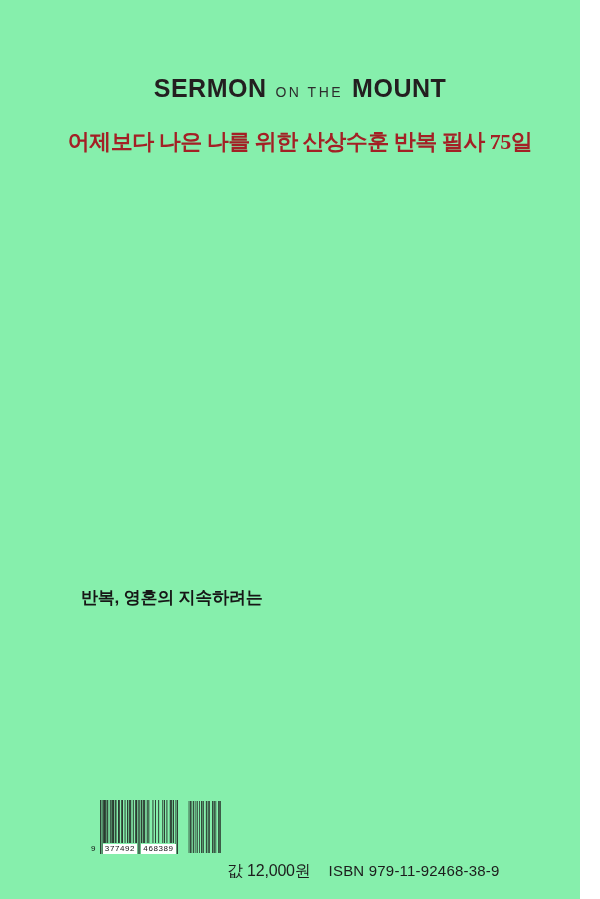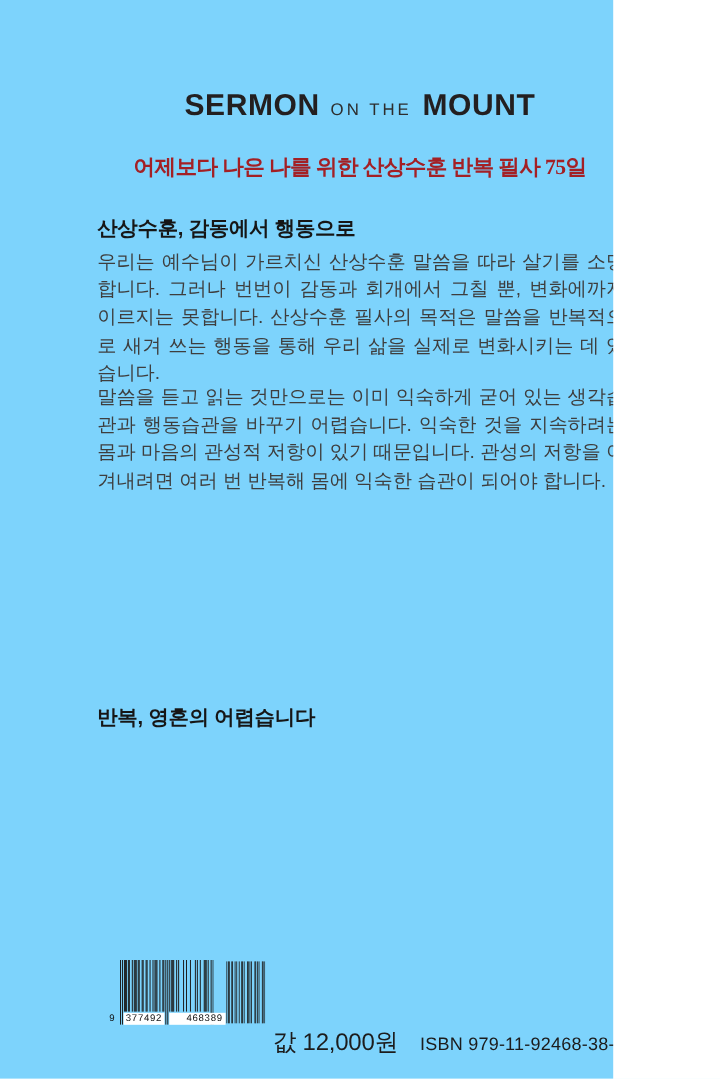--- a/index.html
+++ b/index.html
@@ -1,68 +1,63 @@
 <!DOCTYPE html>
 <html><head>
 <meta charset="utf-8">
 <style>
   html,body{margin:0;padding:0;background:#fff;}
-  .page{position:relative;width:511px;height:899px;background:#7dd3fc;overflow:hidden;
+  .page{position:relative;width:580px;height:899px;background:#86efac;overflow:hidden;
         font-family:"Liberation Sans","DejaVu Sans",sans-serif;}
   
   .title{position:absolute;top:74px;left:0;width:600px;text-align:center;color:#231f20;white-space:nowrap;}
   .title-word{font-size:25px;font-weight:800;letter-spacing:0.5px;vertical-align:baseline;}
   .title-mid{font-size:14px;font-weight:400;letter-spacing:2.5px;color:#2d2d2d;margin:0 9px;vertical-align:baseline;}
   
   .subtitle{position:absolute;top:127px;left:0;width:600px;text-align:center;
-            font-family:"Liberation Serif","DejaVu Serif",serif;font-size:18px;font-weight:700;
+            font-family:"Liberation Serif","DejaVu Serif",serif;font-size:22px;font-weight:700;
             letter-spacing:-0.5px;color:#a32025;white-space:nowrap;}
   
   .section{position:absolute;left:81px;width:440px;}
   .sec-1{top:181px;} .sec-2{top:320px;} .sec-3{top:453px;} .sec-4{top:588px;}
   .sec-heading{font-size:17px;font-weight:700;color:#161616;line-height:20px;margin:0 0 6px 0;letter-spacing:-0.2px;}
   .sec-body{font-size:16px;line-height:23.2px;color:#3e3e3e;text-align:justify;margin:0;}
   
   .barcode-wrap{position:absolute;left:100px;top:800px;height:58px;}
   .main-bc{position:absolute;left:0;top:0;width:78px;height:54px;}
   .main-bc svg,.addon-bc{display:block;}
   .addon-bc{position:absolute;left:88px;top:1px;width:33px;height:52px;}
   .bc-digit-first{position:absolute;left:-9px;top:44px;font-size:8px;color:#111;}
   .bc-digit-group{position:absolute;top:44px;font-size:8px;letter-spacing:0.6px;color:#111;
                   background:#fff;text-align:center;line-height:10px;}
-  .bc-left{left:3px;width:34px;} .bc-right{left:41px;width:35px;padding-left:12px;}
+  .bc-left{left:3px;width:34px;} .bc-right{left:41px;width:35px;}
   
   .price-row{position:absolute;left:227px;top:842px;display:flex;gap:18px;align-items:baseline;
              color:#1c1c1c;white-space:nowrap;}
-  .price{font-size:20px;font-weight:500;letter-spacing:-0.2px;text-align:right;}
+  .price{font-size:16px;font-weight:500;letter-spacing:-0.2px;text-align:right;}
   .isbn{font-size:15px;letter-spacing:0.2px;margin-top:20px;}
 </style>
 </head>
 <body>
 
 <div class="page">
 
   <div class="title">
     <span class="title-word">SERMON</span><span class="title-mid">ON THE</span><span class="title-word">MOUNT</span>
   </div>
 
   <div class="subtitle">어제보다 나은 나를 위한 산상수훈 반복 필사 75일</div>
 
-  <div class="section sec-1">
-    <h3 class="sec-heading">산상수훈, 감동에서 행동으로</h3>
-    <p class="sec-body">우리는 예수님이 가르치신 산상수훈 말씀을 따라 살기를 소망합니다. 그러나 번번이 감동과 회개에서 그칠 뿐, 변화에까지 이르지는 못합니다. 산상수훈 필사의 목적은 말씀을 반복적으로 새겨 쓰는 행동을 통해 우리 삶을 실제로 변화시키는 데 있습니다.</p>
-  </div>
 
   <div class="section sec-2">
-    <p class="sec-body">말씀을 듣고 읽는 것만으로는 이미 익숙하게 굳어 있는 생각습관과 행동습관을 바꾸기 어렵습니다. 익숙한 것을 지속하려는 몸과 마음의 관성적 저항이 있기 때문입니다. 관성의 저항을 이겨내려면 여러 번 반복해 몸에 익숙한 습관이 되어야 합니다.</p>
   </div>
 
 
   <div class="section sec-4">
-    <h3 class="sec-heading">반복, 영혼의 어렵습니다</h3>
+    <h3 class="sec-heading">반복, 영혼의 지속하려는</h3>
   </div>
 
   <div class="barcode-wrap">
     <div class="main-bc">
       <svg id="bcMain" width="78" height="54" viewBox="0 0 95 54" preserveAspectRatio="none">
           <rect x="0" y="0" width="1" height="54" fill="#1b1b1b"></rect>
           <rect x="2" y="0" width="1" height="54" fill="#1b1b1b"></rect>
           <rect x="4" y="0" width="1" height="43" fill="#1b1b1b"></rect>
           <rect x="5" y="0" width="1" height="43" fill="#1b1b1b"></rect>
           <rect x="6" y="0" width="1" height="43" fill="#1b1b1b"></rect>

